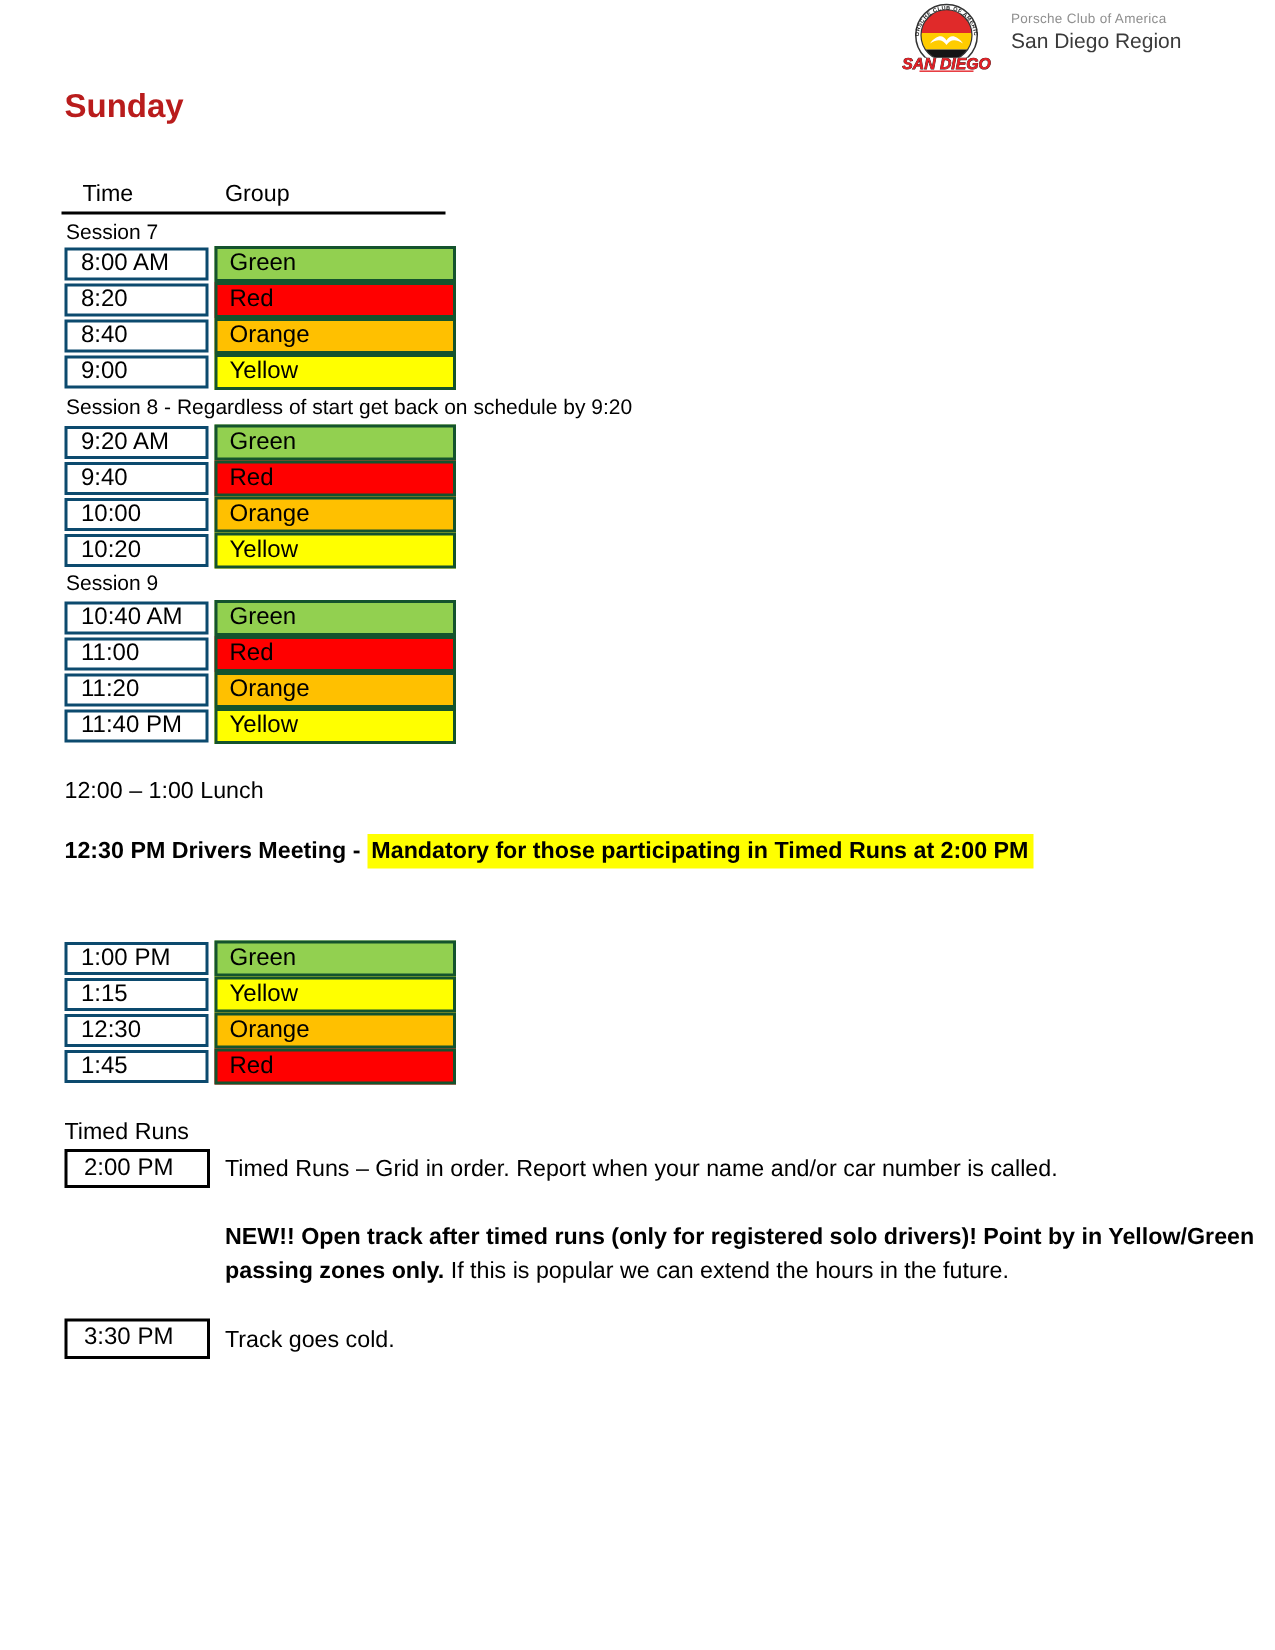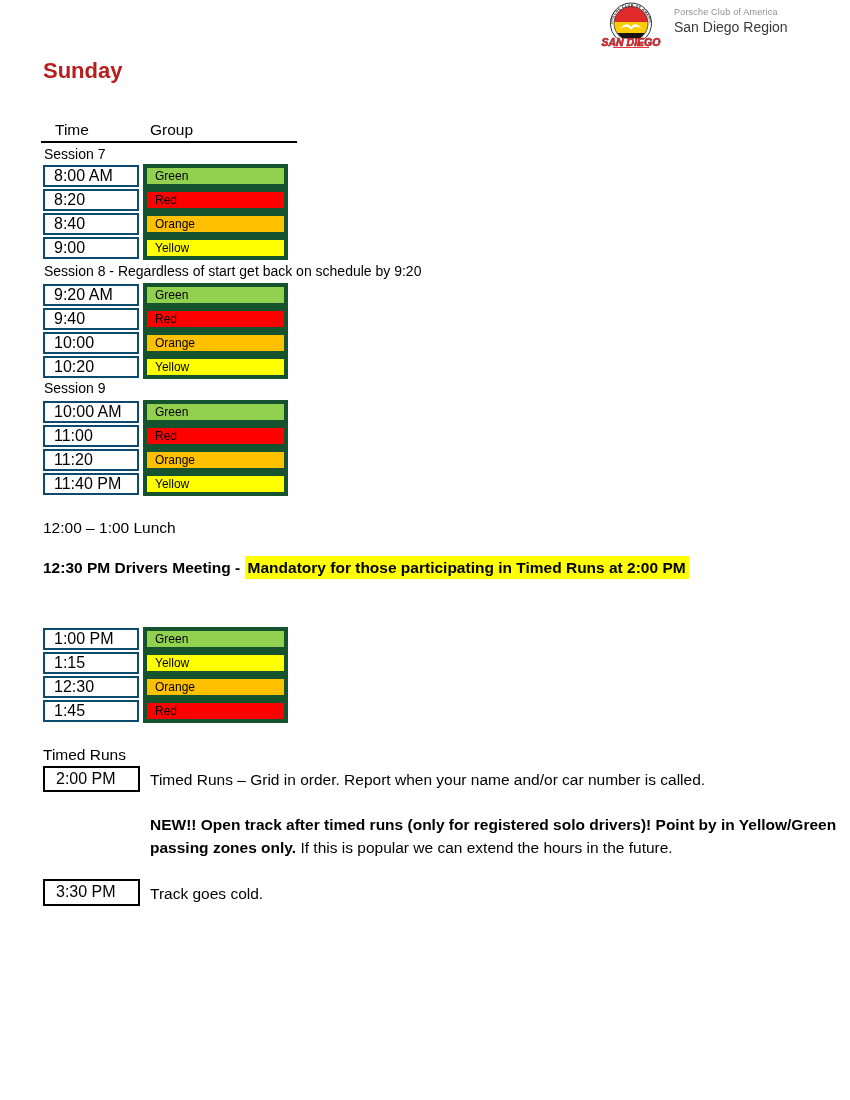--- a/index.html
+++ b/index.html
@@ -34,21 +34,21 @@
   .tbl-s7  { top:164px; }
   .tbl-s8  { top:283px; }
   .tbl-s9  { top:400px; }
   .tbl-s10 { top:627px; }
   .srow { display:flex; height:24px; align-items:stretch; }
   .tcell {
     width:96px; margin:1px 4px 1px 0; border:2px solid #0c4a6e; background:#fff;
     font-size:16px; display:flex; align-items:center; padding-left:9px; white-space:nowrap;
   }
   .gcell {
-    width:145px; border:4px solid #14532d; font-size:12px;
+    width:161px; border:2px solid #14532d; font-size:16px;
     display:flex; align-items:center; padding-left:8px; white-space:nowrap;
   }
 
   
   .lunch { position:absolute; top:519px; left:43px; font-size:15.5px; }
   .meeting { position:absolute; top:559px; left:43px; font-size:15.5px; font-weight:bold; white-space:nowrap; }
   .meeting .hl { padding:3px 3px; }
 
   
   .tr-label { position:absolute; top:746px; left:43px; font-size:15.5px; }
@@ -144,21 +144,21 @@
     </div>
     <div class="srow">
       <div class="tcell">10:20</div>
       <div class="gcell" style="background: rgb(255, 255, 0);">Yellow</div>
     </div>
   </div>
 
   <div class="sess-label lbl-s9">Session 9</div>
   <div class="sess-table tbl-s9">
     <div class="srow">
-      <div class="tcell">10:00 AM</div>
+      <div class="tcell">10:40 AM</div>
       <div class="gcell" style="background: rgb(146, 208, 80);">Green</div>
     </div>
     <div class="srow">
       <div class="tcell">11:00</div>
       <div class="gcell" style="background: rgb(255, 0, 0);">Red</div>
     </div>
     <div class="srow">
       <div class="tcell">11:20</div>
       <div class="gcell" style="background: rgb(255, 192, 0);">Orange</div>
     </div>

